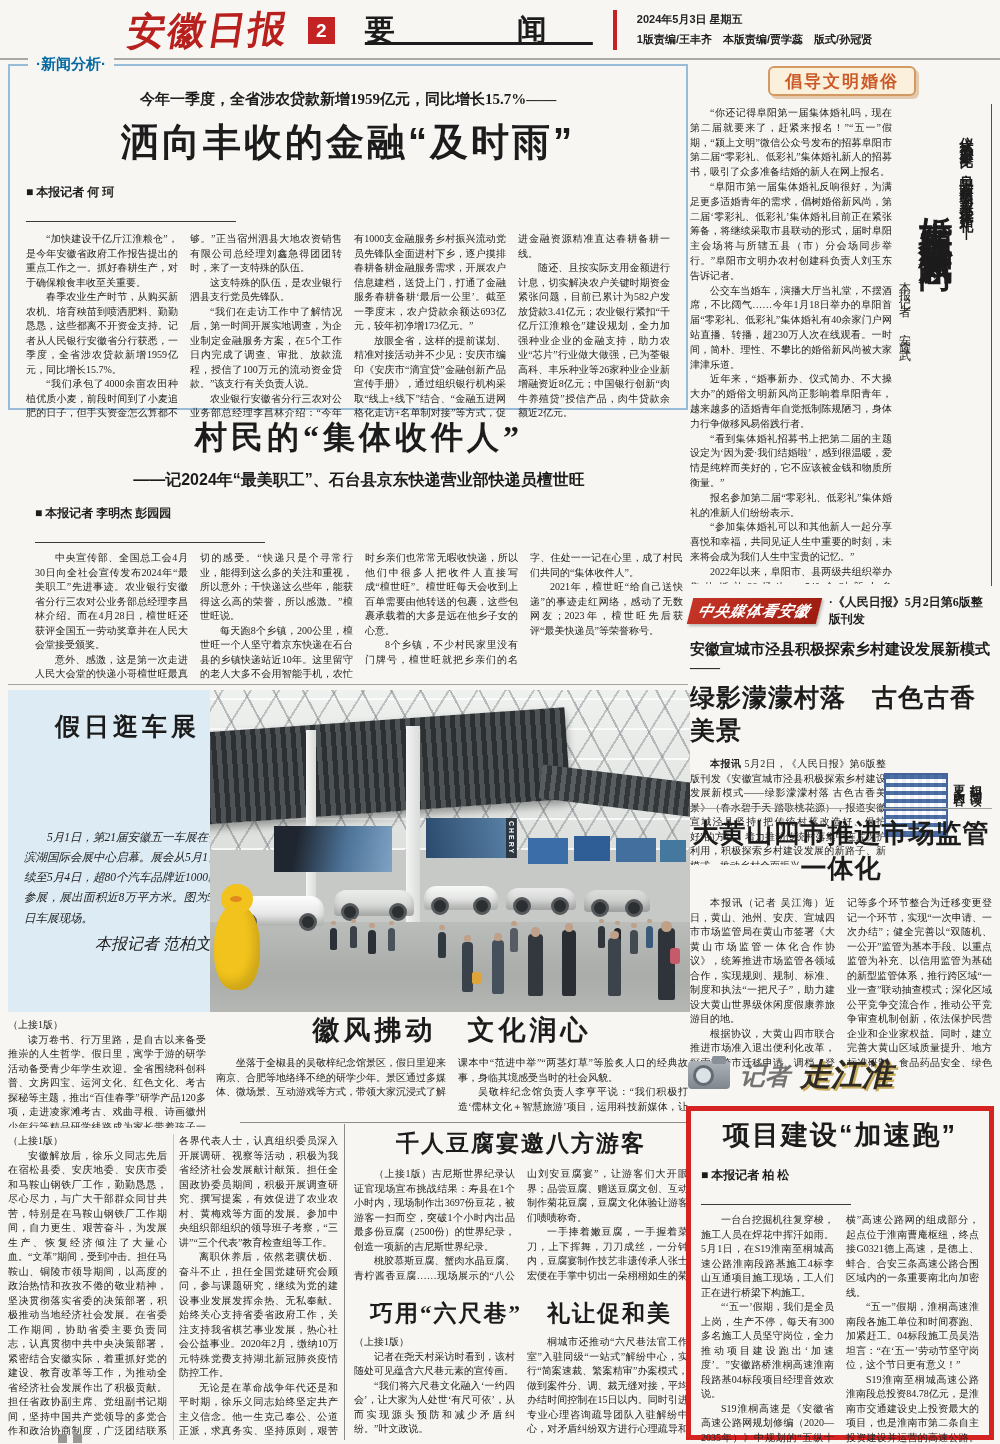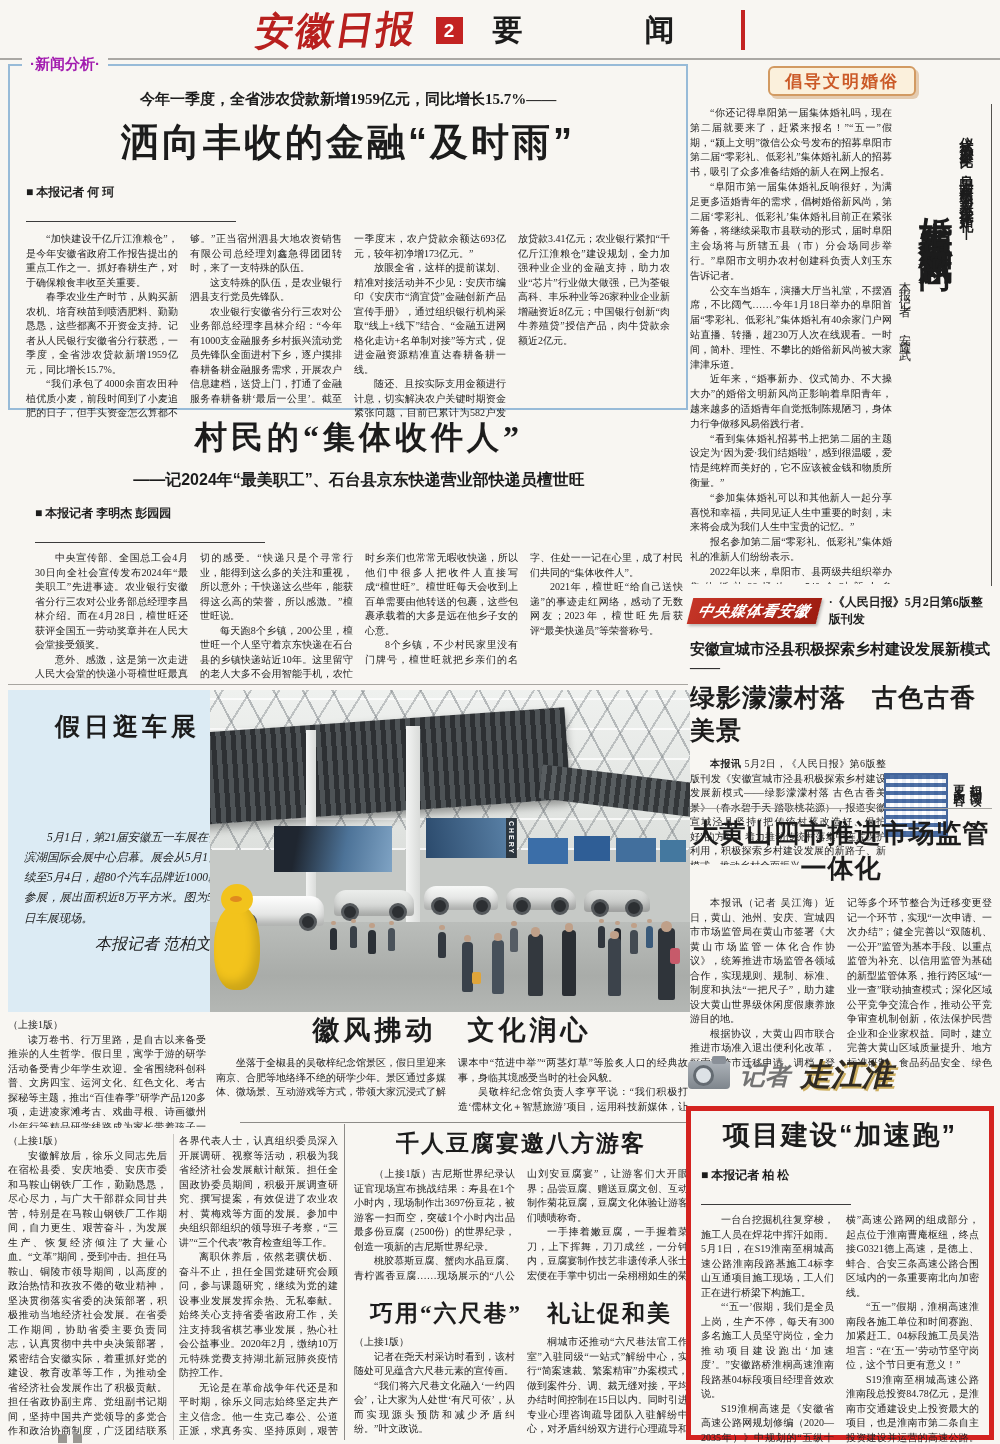--- a/index.html
+++ b/index.html
@@ -4,38 +4,38 @@
 <style>
 * { margin:0; padding:0; box-sizing:border-box; }
 body { background:#d9d7d2; font-family:"Liberation Serif","DejaVu Serif",serif; }
 #page { position:relative; width:1000px; height:1444px; margin:0 auto; background:#f8f6f2; overflow:hidden; color:#1c1c1c; }
 .abs { position:absolute; }
 
 
 .mast-row { top:6px; left:0; width:1000px; height:48px; display:flex; justify-content:center; align-items:center; gap:20px; }
 .paper-name { font-weight:bold; font-size:38px; color:#b8201e; transform:skewX(-10deg) rotate(-1deg); letter-spacing:2px; }
 .page-no { width:27px; height:27px; background:#c32322; color:#fff; font:bold 19px/27px "Liberation Sans",sans-serif; text-align:center; }
-.section-title { font-weight:bold; font-size:30px; letter-spacing:46px; padding-left:10px; }
+.section-title { font-weight:bold; font-size:30px; letter-spacing:46px; padding-left:10px;text-decoration:underline; }
 .mast-divider { width:4px; height:40px; background:#c32322; }
 .mast-info { font:bold 11px/1.8 "Liberation Sans",sans-serif; color:#222; }
 .header-rule { top:58px; left:0; width:1000px; height:2px; background:#aaa8a4; }
 
 
 .bodytext { font-size:10px; line-height:1.45; text-align:justify; color:#232323; overflow:hidden; }
 .bodytext p { text-indent:2em; }
 .bodytext p.cont-tag { text-indent:0; }
 .cols2 { column-count:2; column-gap:12px; column-fill:auto; }
 .cols4 { column-count:4; column-gap:12px; column-fill:auto; }
 .byline { font-weight:bold; font-size:12px; border-bottom:1px solid #3b3b3b; padding-bottom:20px; }
 .rule { background:#a7a5a0; }
 .vert { writing-mode:vertical-rl; }
 
 
 .news-box { top:64px; left:8px; width:680px; height:346px; border:2px solid #98bbd8; }
-.news-tag { position:absolute; top:-11px; left:12px; background:#f8f6f2; padding:0 8px; color:#a21caf; font:bold 15px "Liberation Sans",sans-serif; }
+.news-tag { position:absolute; top:-11px; left:18px; background:#f8f6f2; padding:0 8px; color:#0369a1; font:bold 15px "Liberation Sans",sans-serif; }
 .news-kicker { margin-top:24px; text-align:center; font-weight:bold; font-size:15px; }
 .news-headline { margin-top:8px; text-align:center; font:bold 38px "Liberation Sans","DejaVu Sans",sans-serif; letter-spacing:3px; }
 .news-byline { margin:16px 0 0 16px; width:210px; }
 .news-body { margin:10px 16px 0; height:196px; }
 
 
 .vill { top:416px; left:19px; width:680px; }
 .vill-headline { text-align:center; font-weight:bold; font-size:32px; letter-spacing:4px; }
 .vill-sub { text-align:center; margin-top:10px; font:bold 16px "Liberation Sans",sans-serif; }
 .vill-byline { margin:14px 0 0 16px; width:230px; }
@@ -143,33 +143,38 @@
 </head>
 <body>
 
 <div id="page">
 
   <div class="abs mast-row">
     <span class="paper-name">安徽日报</span>
     <span class="page-no">2</span>
     <span class="section-title">要　闻</span>
     <span class="mast-divider"></span>
+    <span class="mast-info">
+      <span style="display:block">2024年5月3日 星期五</span>
+      <span style="display:block">1版责编/王丰齐　本版责编/贾学蕊　版式/孙冠贤</span>
+    </span>
   </div>
   <div class="abs header-rule"></div>
 
   <div class="abs news-box">
     <span class="news-tag">·新闻分析·</span>
     <div class="news-kicker">今年一季度，全省涉农贷款新增1959亿元，同比增长15.7%——</div>
     <div class="news-headline">洒向丰收的金融“及时雨”</div>
     <div class="news-byline byline">■ 本报记者 何 珂</div>
     <div class="news-body bodytext cols4">
         <p>“加快建设千亿斤江淮粮仓”，是今年安徽省政府工作报告提出的重点工作之一。抓好春耕生产，对于确保粮食丰收至关重要。</p>
         <p>春季农业生产时节，从购买新农机、培育秧苗到喷洒肥料、勤勤恳恳，这些都离不开资金支持。记者从人民银行安徽省分行获悉，一季度，全省涉农贷款新增1959亿元，同比增长15.7%。</p>
         <p>“我们承包了4000余亩农田种植优质小麦，前段时间到了小麦追肥的日子，但手头资金怎么算都不够。”正当宿州泗县大地农资销售有限公司总经理刘鑫急得团团转时，来了一支特殊的队伍。</p>
         <p>这支特殊的队伍，是农业银行泗县支行党员先锋队。</p>
+        <p>“我们在走访工作中了解情况后，第一时间开展实地调查，为企业制定金融服务方案，在5个工作日内完成了调查、审批、放款流程，授信了100万元的流动资金贷款。”该支行有关负责人说。</p>
         <p>农业银行安徽省分行三农对公业务部总经理李昌林介绍：“今年有1000支金融服务乡村振兴流动党员先锋队全面进村下乡，逐户摸排春耕备耕金融服务需求，开展农户信息建档，送贷上门，打通了金融服务春耕备耕‘最后一公里’。截至一季度末，农户贷款余额达693亿元，较年初净增173亿元。”</p>
         <p>放眼全省，这样的提前谋划、精准对接活动并不少见：安庆市编印《安庆市“滴宜贷”金融创新产品宣传手册》，通过组织银行机构采取“线上+线下”结合、“金融五进网格化走访+名单制对接”等方式，促进金融资源精准直达春耕备耕一线。</p>
         <p>随还、且按实际支用金额进行计息，切实解决农户关键时期资金紧张问题，目前已累计为582户发放贷款3.41亿元；农业银行紧扣“千亿斤江淮粮仓”建设规划，全力加强种业企业的金融支持，助力农业“芯片”行业做大做强，已为荃银高科、丰乐种业等26家种业企业新增融资近8亿元；中国银行创新“肉牛养殖贷”授信产品，肉牛贷款余额近2亿元。</p>
       </div>
   </div>
 
   <div class="abs vill">
     <div class="vill-headline">村民的“集体收件人”</div>
     <div class="vill-sub">——记2024年“最美职工”、石台县京东快递营业部快递员檀世旺</div>
     <div class="vill-byline byline">■ 本报记者 李明杰 彭园园</div>
@@ -278,22 +283,22 @@
   </div>
 
   <div class="abs wed-badge">倡导文明婚俗</div>
   <div class="abs wed-block">
     <div class="wed-body bodytext">
         <p>“你还记得阜阳第一届集体婚礼吗，现在第二届就要来了，赶紧来报名！”“五一”假期，“颍上文明”微信公众号发布的招募阜阳市第二届“零彩礼、低彩礼”集体婚礼新人的招募书，吸引了众多准备结婚的新人在网上报名。</p>
         <p>“阜阳市第一届集体婚礼反响很好，为满足更多适婚青年的需求，倡树婚俗新风尚，第二届‘零彩礼、低彩礼’集体婚礼目前正在紧张筹备，将继续采取市县联动的形式，届时阜阳主会场将与所辖五县（市）分会场同步举行。”阜阳市文明办农村创建科负责人刘玉东告诉记者。</p>
         <p>公交车当婚车，演播大厅当礼堂，不摆酒席，不比阔气……今年1月18日举办的阜阳首届“零彩礼、低彩礼”集体婚礼有40余家门户网站直播、转播，超230万人次在线观看。一时间，简朴、理性、不攀比的婚俗新风尚被大家津津乐道。</p>
         <p>近年来，“婚事新办、仪式简办、不大操大办”的婚俗文明新风尚正影响着阜阳青年，越来越多的适婚青年自觉抵制陈规陋习，身体力行争做移风易俗践行者。</p>
         <p>“看到集体婚礼招募书上把第二届的主题设定为‘因为爱·我们结婚啦’，感到很温暖，爱情是纯粹而美好的，它不应该被金钱和物质所衡量。”</p>
+        <p>报名参加第二届“零彩礼、低彩礼”集体婚礼的准新人们纷纷表示。</p>
         <p>“参加集体婚礼可以和其他新人一起分享喜悦和幸福，共同见证人生中重要的时刻，未来将会成为我们人生中宝贵的记忆。”</p>
-        <p>报名参加第二届“零彩礼、低彩礼”集体婚礼的准新人们纷纷表示。</p>
         <p>2022年以来，阜阳市、县两级共组织举办集体婚礼38场次，540余对新人参加，“5·20”“七夕”等重要节点举办“零彩礼、低彩礼”集体婚礼，引导广大青年树立正确的婚恋观。</p>
       </div>
     <div class="wed-byline vert">本报记者　安耀武</div>
     <div class="wed-headline vert">婚事新办倡树新风尚</div>
     <div class="wed-kicker vert">仪式简办不攀比，阜阳市县两级为新人举办集体婚礼——</div>
   </div>
 
   <div class="abs cm">
     <div class="cm-logo-row">
       <div class="cm-banner">中央媒体看安徽</div>

